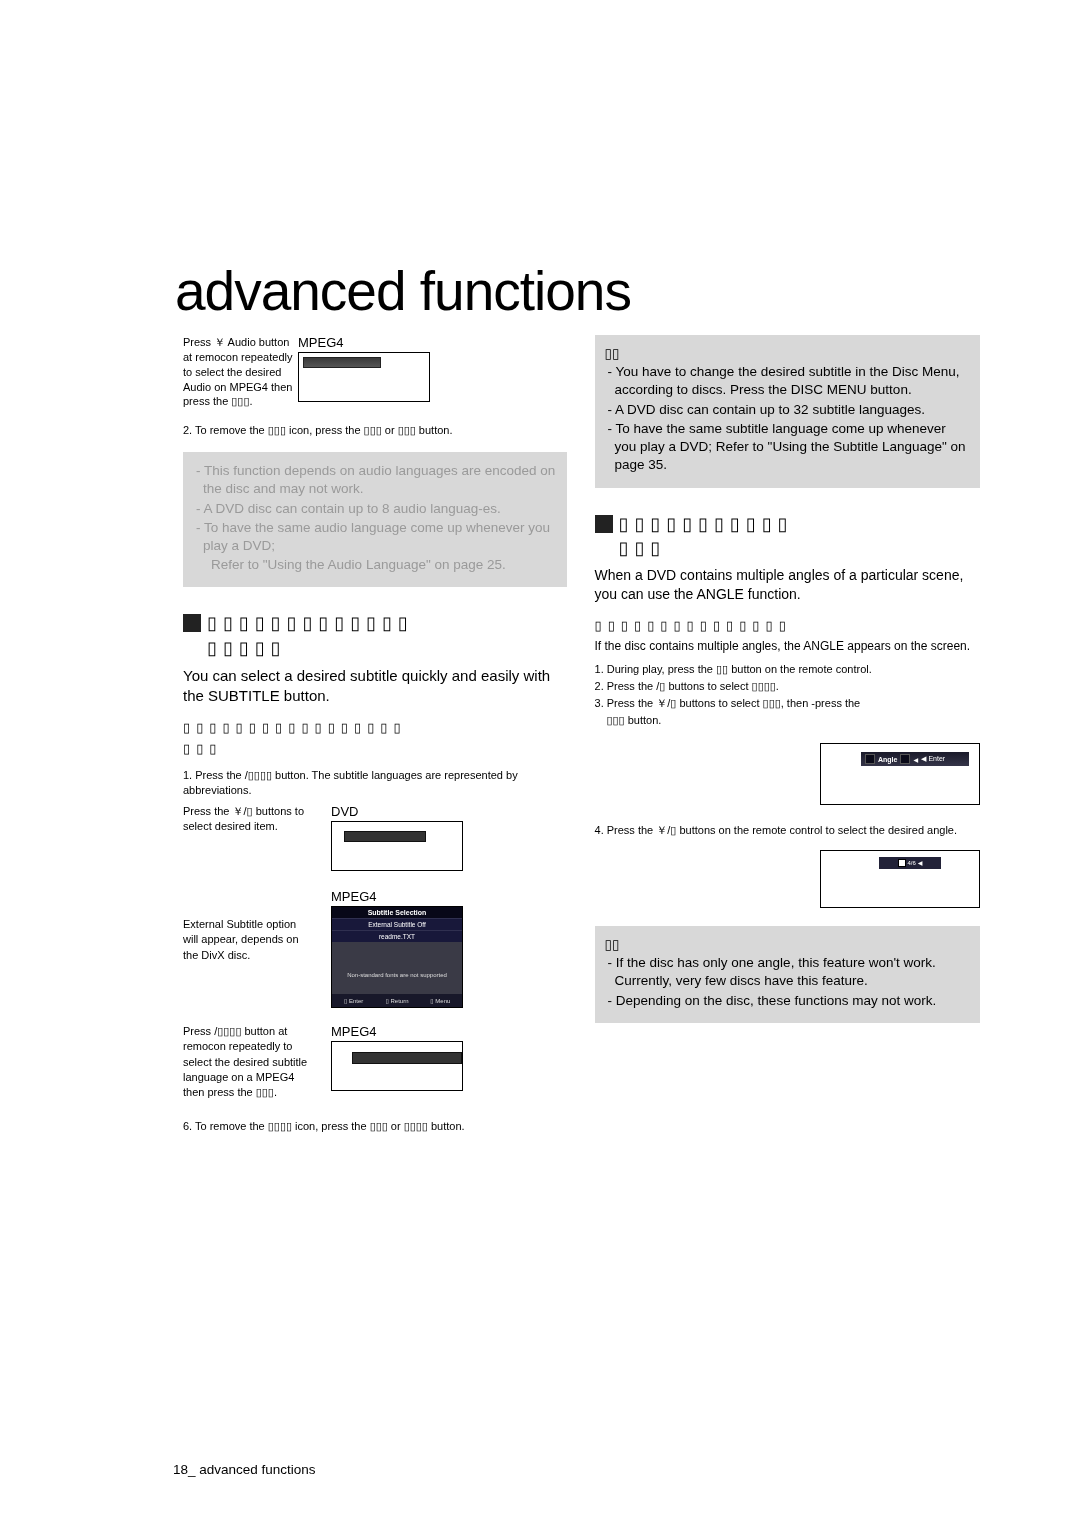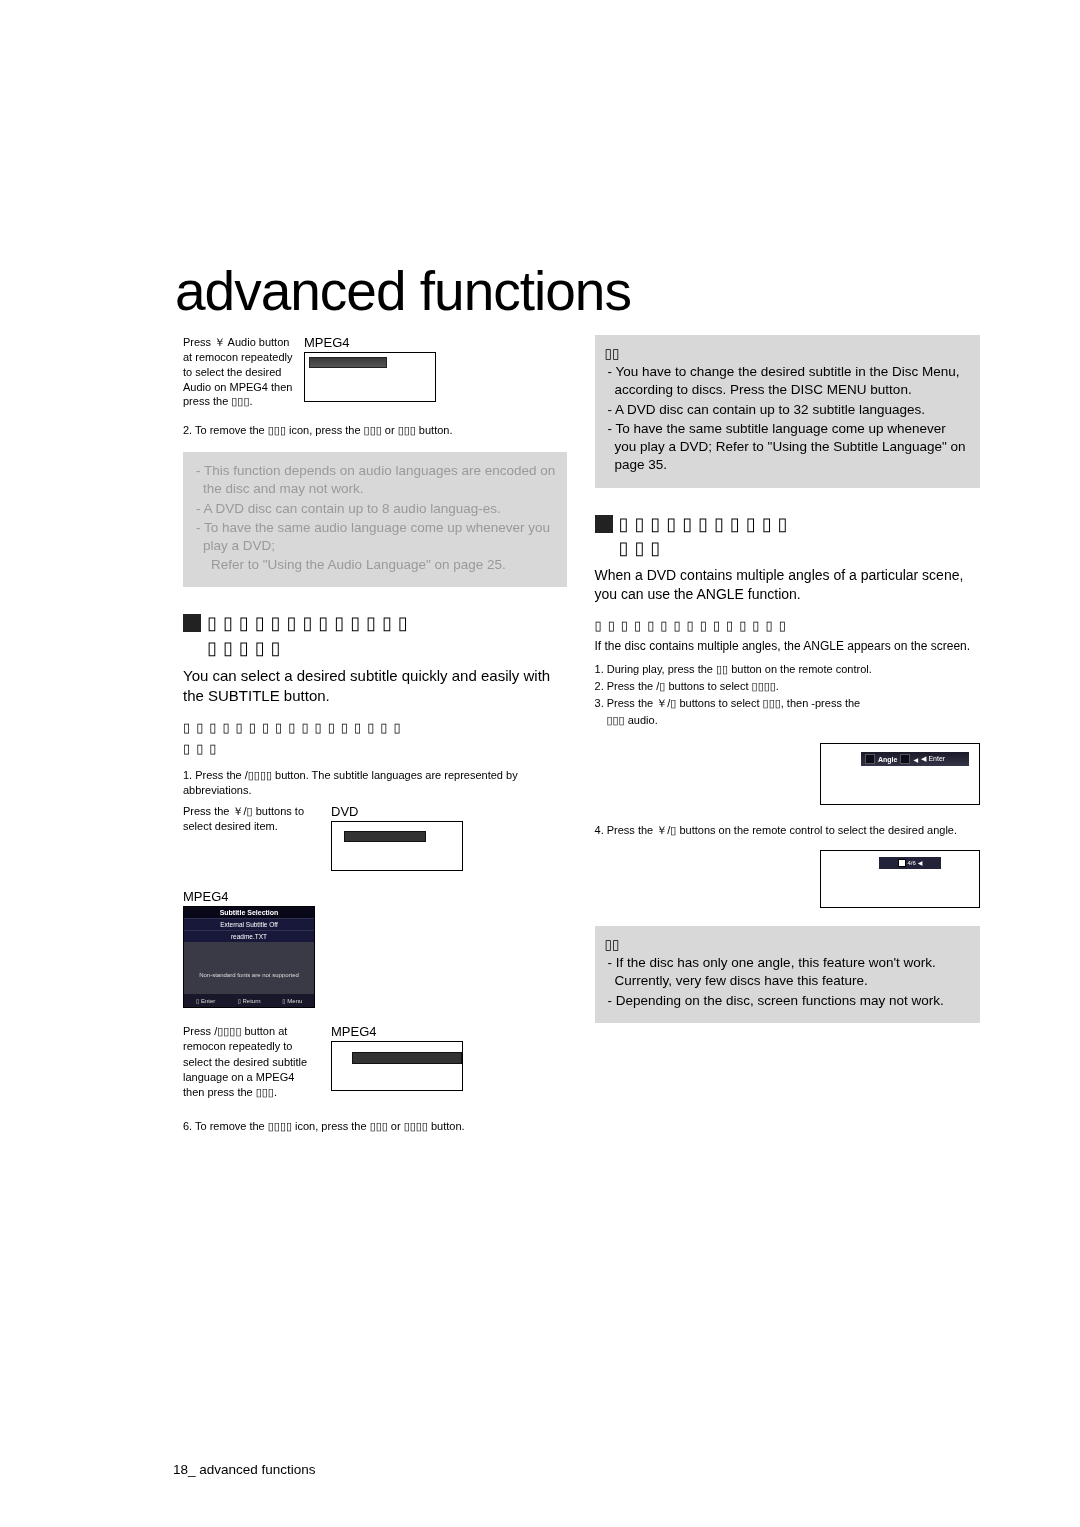--- a/index.html
+++ b/index.html
@@ -24,21 +24,21 @@
   }
   .cols {
     display: flex;
     gap: 28px;
   }
   .col { width: 388px; }
   .colR { width: 390px; }
   p, li { font-size: 13.5px; line-height: 1.35; }
   .small { font-size: 11px; line-height: 1.35; }
 
-  .mpeg-row { display: flex; gap: 6px; align-items: flex-start; }
+  .mpeg-row { display: flex; gap: 0; align-items: flex-start; }
   .mpeg-left { width: 115px; }
   .fig-wrap { flex: 1; }
   .fig-label { font-size: 13px; margin-bottom: 2px; }
   .figbox {
     border: 1px solid #000;
     background: #fff;
     width: 132px;
     height: 50px;
     position: relative;
   }
@@ -160,20 +160,21 @@
         <div class="tl">Press the ￥/▯ buttons to select desired item.</div>
         <div class="tr">
           <div class="fig-label">DVD</div>
           <div class="figbox">
               <div class="barA"></div>
             </div>
         </div>
       </div>
 
       <div class="step-row" style="margin-top:18px">
+        <div class="tl" style="padding-top:28px">External Subtitle option will appear, depends on the DivX disc.</div>
         <div class="tr">
           <div class="fig-label">MPEG4</div>
           <div class="osd-box">
             <div class="osd-hdr">Subtitle Selection</div>
             <div class="osd-line">External Subtitle Off</div>
             <div class="osd-line">readme.TXT</div>
             <div class="osd-gap"></div>
             <div class="osd-warn">Non-standard fonts are not supported</div>
             <div class="osd-gap2"></div>
             <div class="osd-btns">
@@ -218,21 +219,21 @@
       <p class="lead" style="font-size:14px">When a DVD contains multiple angles of a particular scene, you can use the ANGLE function.</p>
 
       <div class="subhead" style="margin-bottom:2px">▯▯▯▯▯▯▯▯▯▯▯▯▯▯▯</div>
 
       <p style="font-size:12px;line-height:1.3;margin-bottom:8px">If the disc contains multiple angles, the ANGLE appears on the screen.</p>
 
       <ol class="steps">
         <li>1. During play, press the ▯▯ button on the remote control.</li>
         <li>2. Press the  /▯ buttons to select ▯▯▯▯.</li>
         <li>3. Press the ￥/▯ buttons to select ▯▯▯, then -press the</li>
-        <li style="padding-left:12px">▯▯▯ audio.</li>
+        <li style="padding-left:12px">▯▯▯ button.</li>
       </ol>
 
       <div style="margin-top:14px">
         <div class="fig-angle">
           <div class="strip">
             <div class="ico"></div>
             <b>Angle</b>
             <div class="ico"></div>
             <span style="font-size:6px">◀</span>
             <span>◀ Enter</span>
@@ -248,20 +249,20 @@
             <div class="d"></div>
             <span>4/6</span>
             <span>◀</span>
           </div>
         </div>
       </div>
 
       <div class="notebox" style="margin-top:18px">
         <div>▯▯</div>
         <div class="nline">- If the disc has only one angle, this feature won't work. Currently, very few discs have this feature.</div>
-        <div class="nline">- Depending on the disc, screen functions may not work.</div>
+        <div class="nline">- Depending on the disc, these functions may not work.</div>
       </div>
 
     </div>
   </div>
 </div>
 
 <div class="footer">18_ advanced functions</div>
 
 </body></html>

